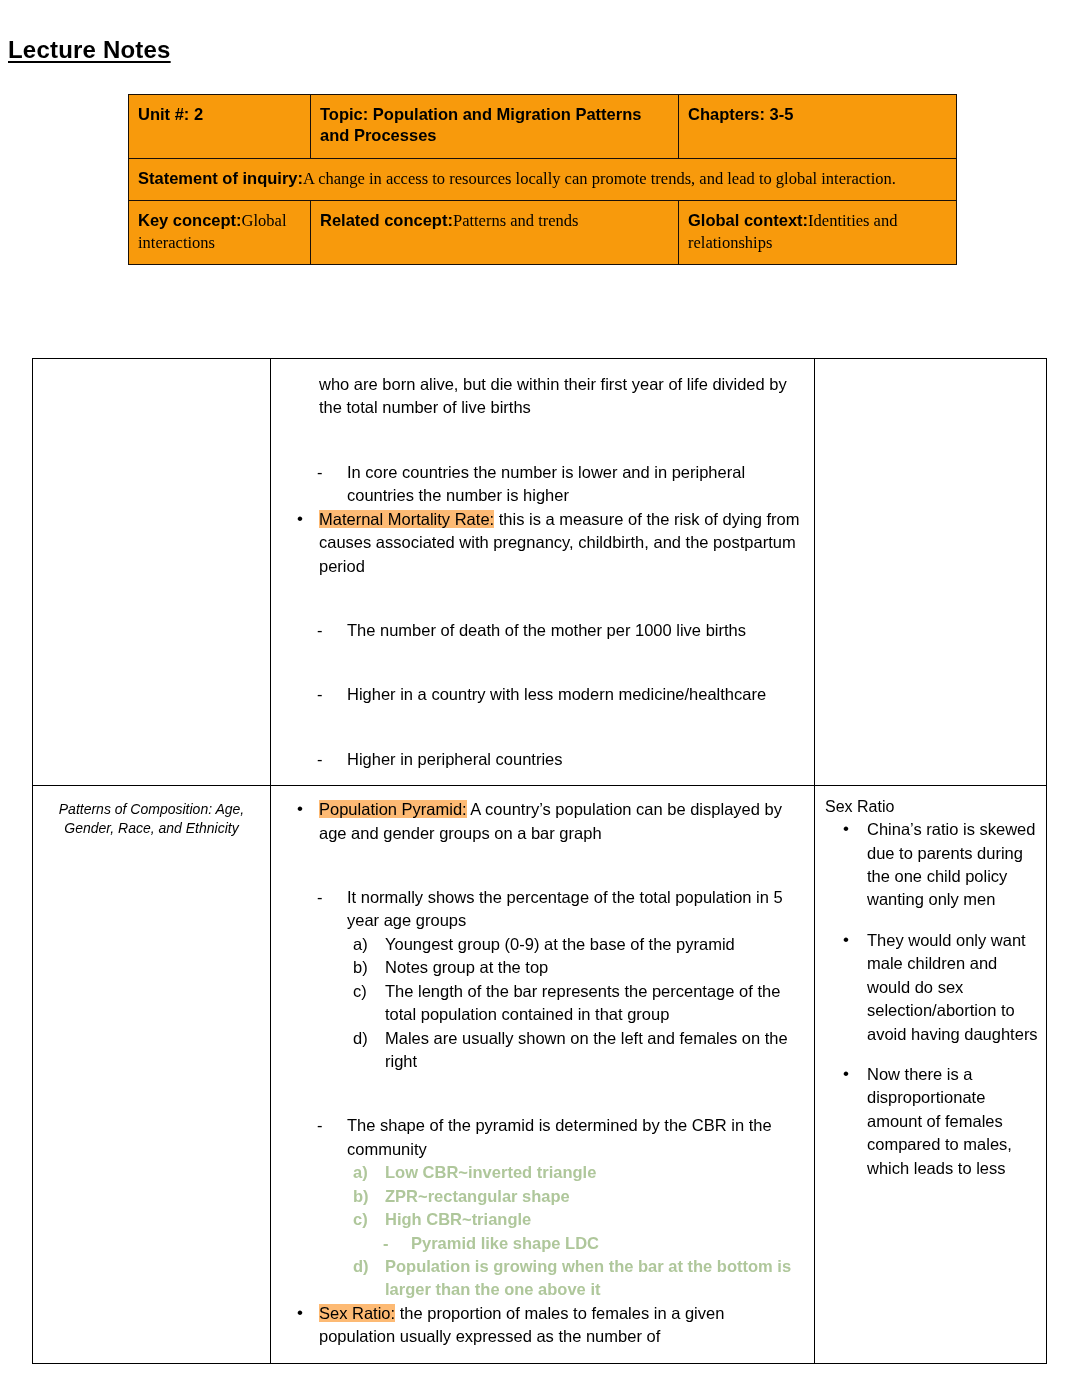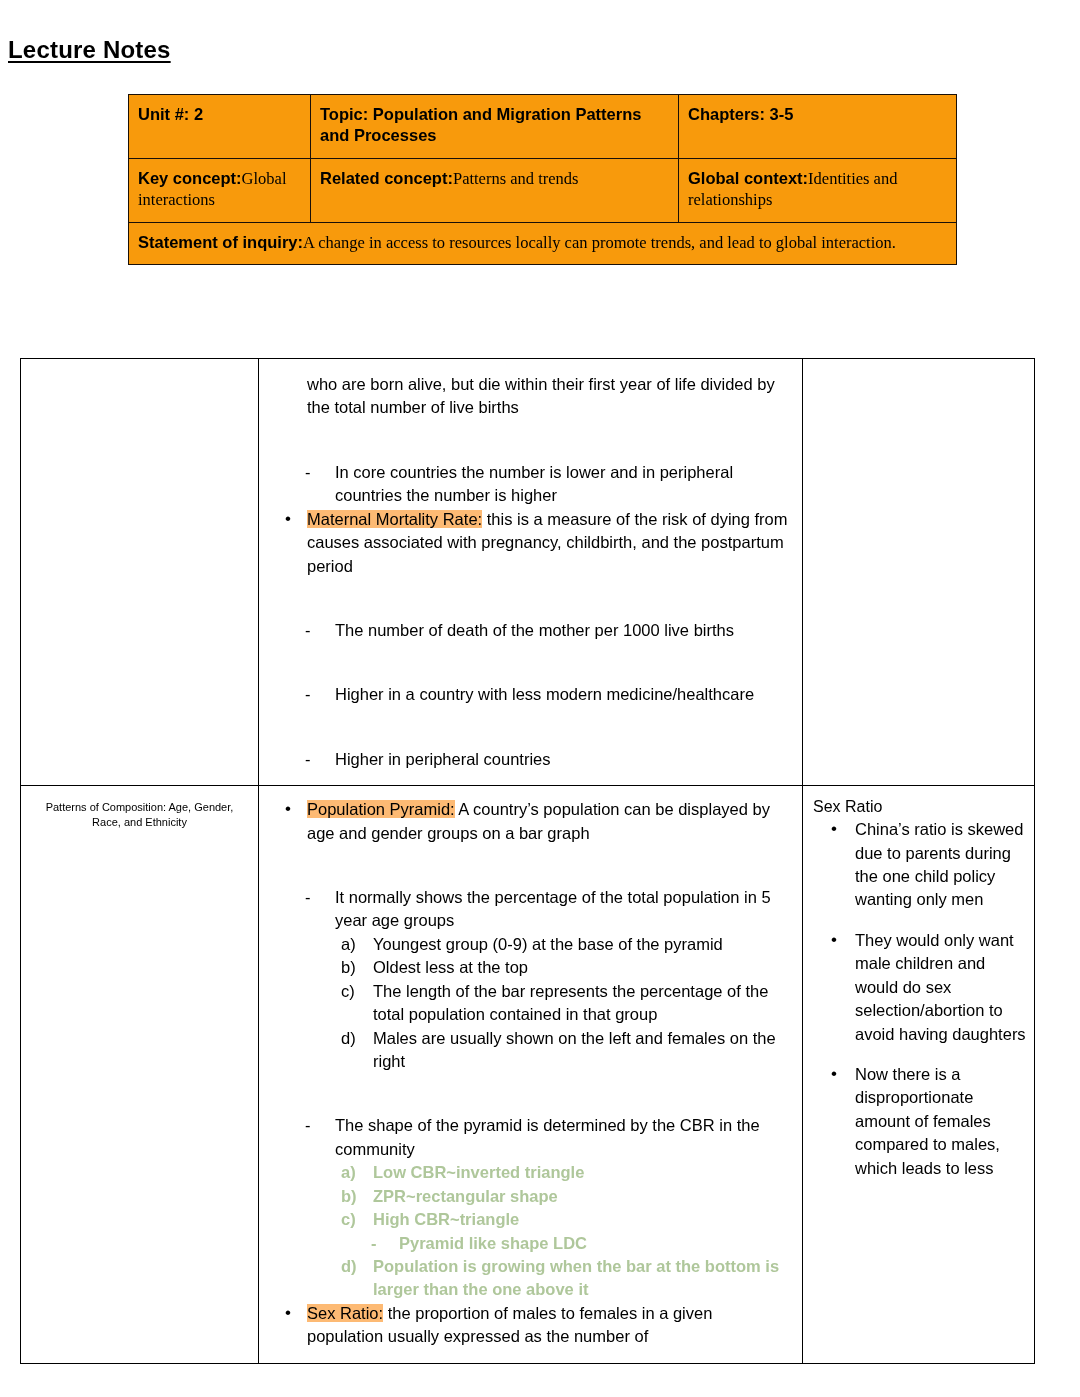--- a/index.html
+++ b/index.html
@@ -45,21 +45,21 @@
   }
   .lbl { font-family: "Liberation Sans", sans-serif; font-weight: bold; }
   .val { font-family: "Liberation Serif", serif; font-weight: normal; }
   .col-a { width: 182px; }
   .col-b { width: 368px; }
   .col-c { width: 278px; }
 
   
   .notes-table {
     position: absolute;
-    left: 20px;
+    left: 32px;
     top: 358px;
     width: 1014px;
     border-collapse: collapse;
     table-layout: fixed;
   }
   .notes-table td {
     border: 1.6px solid #000;
     vertical-align: top;
     padding: 0;
   }
@@ -68,23 +68,24 @@
   .nt-c3 { width: 232px; }
 
   .cell-pad { padding: 12px 10px 14px 10px; }
   .cell-pad-r { padding: 12px 8px 14px 10px; }
 
   .row1 .nt-c2 .cell-pad { padding-top: 14px; }
 
   
   .cat-label {
     text-align: center;
-    font-size: 11px;
+    font-size: 14px;
     line-height: 1.33;
     padding: 14px 14px 0 14px;
+    font-style: italic;
   }
 
   
   ul.lvl1 {
     list-style: none;
     margin: 0;
     padding: 0;
   }
   ul.lvl1 > li {
     position: relative;
@@ -213,33 +214,33 @@
         <span class="lbl">Unit #:</span><span class="lbl"> 2</span>
       </td>
       <td>
         <span class="lbl">Topic:</span><span class="lbl"> Population and Migration Patterns and Processes</span>
       </td>
       <td>
         <span class="lbl">Chapters:</span><span class="lbl"> 3-5</span>
       </td>
     </tr>
     <tr>
-      <td>
-        <span class="lbl">Key concept:</span><span class="val">Global interactions</span>
-      </td>
-      <td>
-        <span class="lbl">Related concept:</span><span class="val">Patterns and trends</span>
-      </td>
-      <td>
-        <span class="lbl">Global context:</span><span class="val">Identities and relationships</span>
-      </td>
-    </tr>
-    <tr>
       <td colspan="3">
         <span class="lbl">Statement of inquiry:</span><span class="val">A change in access to resources locally can promote trends, and lead to global interaction.</span>
+      </td>
+    </tr>
+    <tr>
+      <td>
+        <span class="lbl">Key concept:</span><span class="val">Global interactions</span>
+      </td>
+      <td>
+        <span class="lbl">Related concept:</span><span class="val">Patterns and trends</span>
+      </td>
+      <td>
+        <span class="lbl">Global context:</span><span class="val">Identities and relationships</span>
       </td>
     </tr>
   </tbody>
 </table>
 
 <table class="notes-table">
   <colgroup>
     <col class="nt-c1">
       <col class="nt-c2">
       <col class="nt-c3">
@@ -287,21 +288,21 @@
           </ul>
 
           <ul class="lvl2">
             <li>It normally shows the percentage of the total population in 5 year age groups</li>
           </ul>
           <ul class="lvl3">
             <li>
               <span class="mk">a)</span><span>Youngest group (0-9) at the base of the pyramid</span>
             </li>
             <li>
-              <span class="mk">b)</span><span>Oldest less at the top</span>
+              <span class="mk">b)</span><span>Notes group at the top</span>
             </li>
             <li>
               <span class="mk">c)</span><span>The length of the bar represents the percentage of the total population contained in that group</span>
             </li>
             <li>
               <span class="mk">d)</span><span>Males are usually shown on the left and females on the right</span>
             </li>
           </ul>
 
           <ul class="lvl2">

